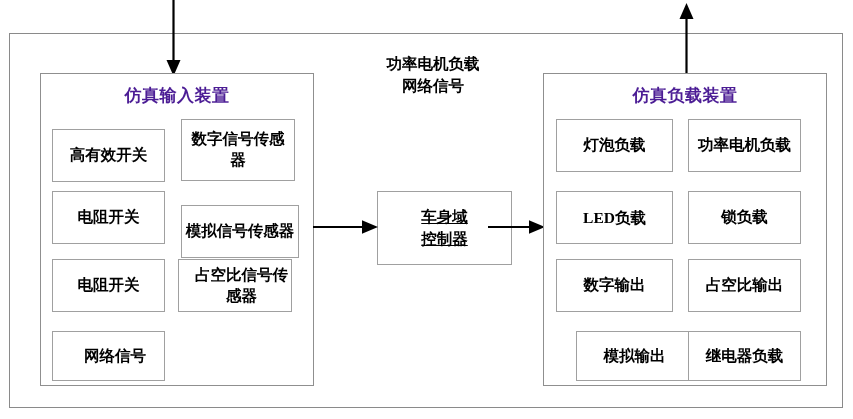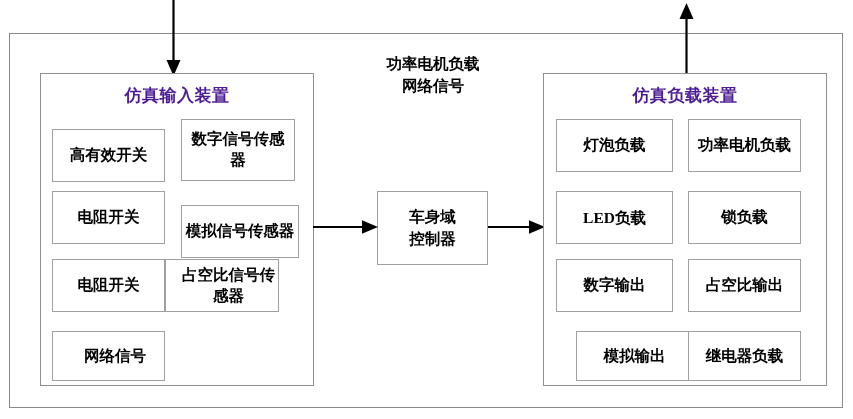--- a/index.html
+++ b/index.html
@@ -73,33 +73,34 @@
     font-weight: bold;
     color: #000000;
     line-height: 21px;
     padding: 0 3px;
   }
   
   .ecu-box {
     position: absolute;
     left: 377px;
     top: 191px;
-    width: 111px;
+    width: 135px;
     height: 74px;
     border: 1px solid #a0a0a0;
     box-sizing: border-box;
     background: #ffffff;
     display: flex;
     align-items: center;
     justify-content: center;
     text-align: center;
     font-size: 15.5px;
     font-weight: bold;
     line-height: 22px;
     color: #000000;
+    text-decoration: underline;
   }
   
   .centre-caption {
     position: absolute;
     left: 363px;
     top: 53px;
     width: 140px;
     text-align: center;
     font-size: 15.5px;
     font-weight: bold;
@@ -139,21 +140,21 @@
     <div class="leaf" style="left:11px; top:55px; width:113px; height:53px;text-align:right;">高有效开关</div>
 
     <div class="leaf" style="left:140px; top:45px; width:114px; height:62px;">数字信号传感器</div>
 
     <div class="leaf" style="left:11px; top:117px; width:113px; height:53px;">电阻开关</div>
 
     <div class="leaf" style="left:140px; top:131px; width:118px; height:53px;">模拟信号传感器</div>
 
     <div class="leaf" style="left:11px; top:185px; width:113px; height:53px;">电阻开关</div>
 
-    <div class="leaf" style="left:124px; top:185px; width:114px; height:53px;padding-left:16px;">占空比信号传感器</div>
+    <div class="leaf" style="left:137px; top:185px; width:114px; height:53px;padding-left:16px;">占空比信号传感器</div>
 
     <div class="leaf" style="left:11px; top:257px; width:113px; height:50px;padding-left:16px;">网络信号</div>
   </div>
 
   <div class="centre-caption">
     <div>功率电机负载</div>
     <div>网络信号</div>
   </div>
 
   <div class="ecu-box">

